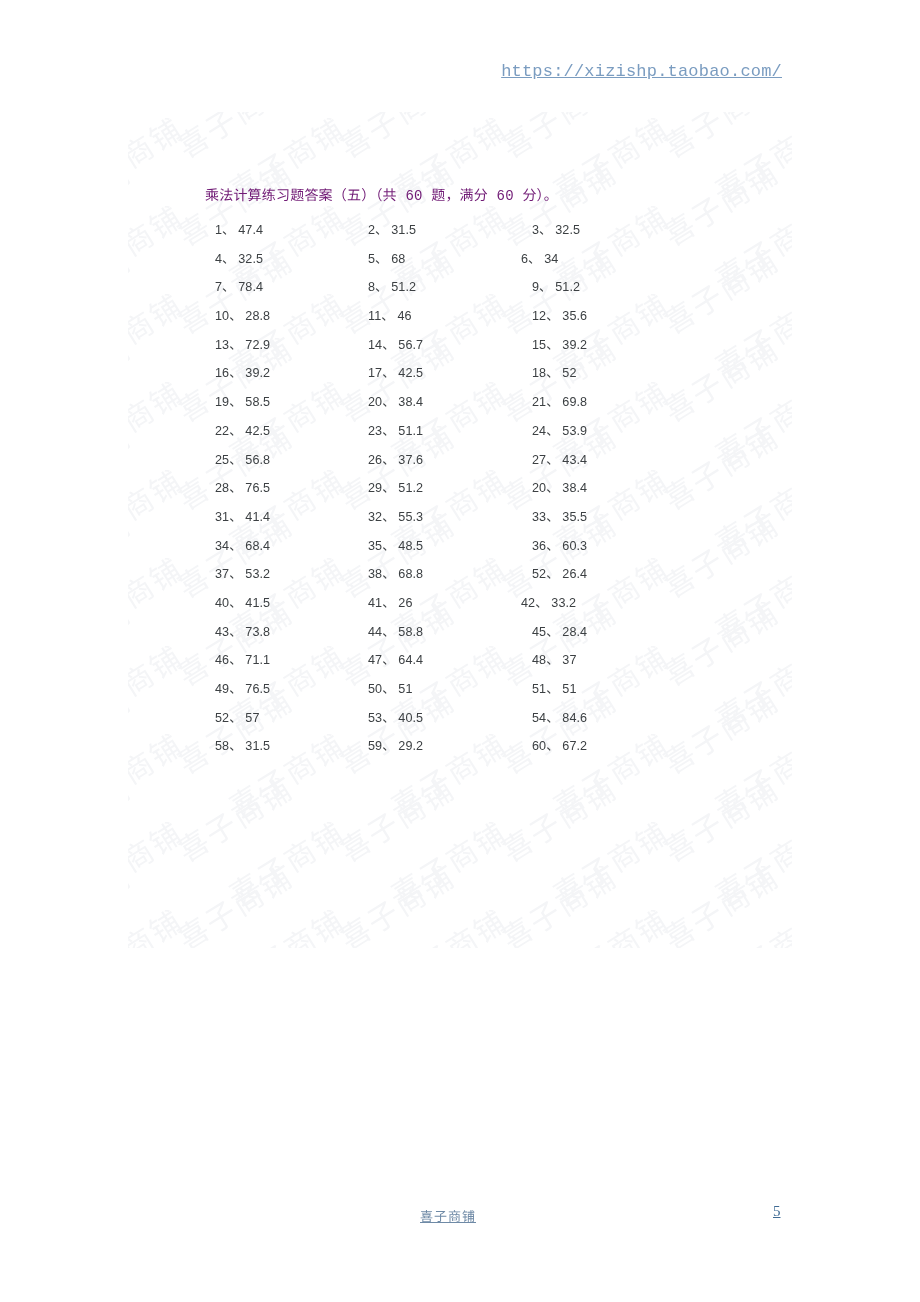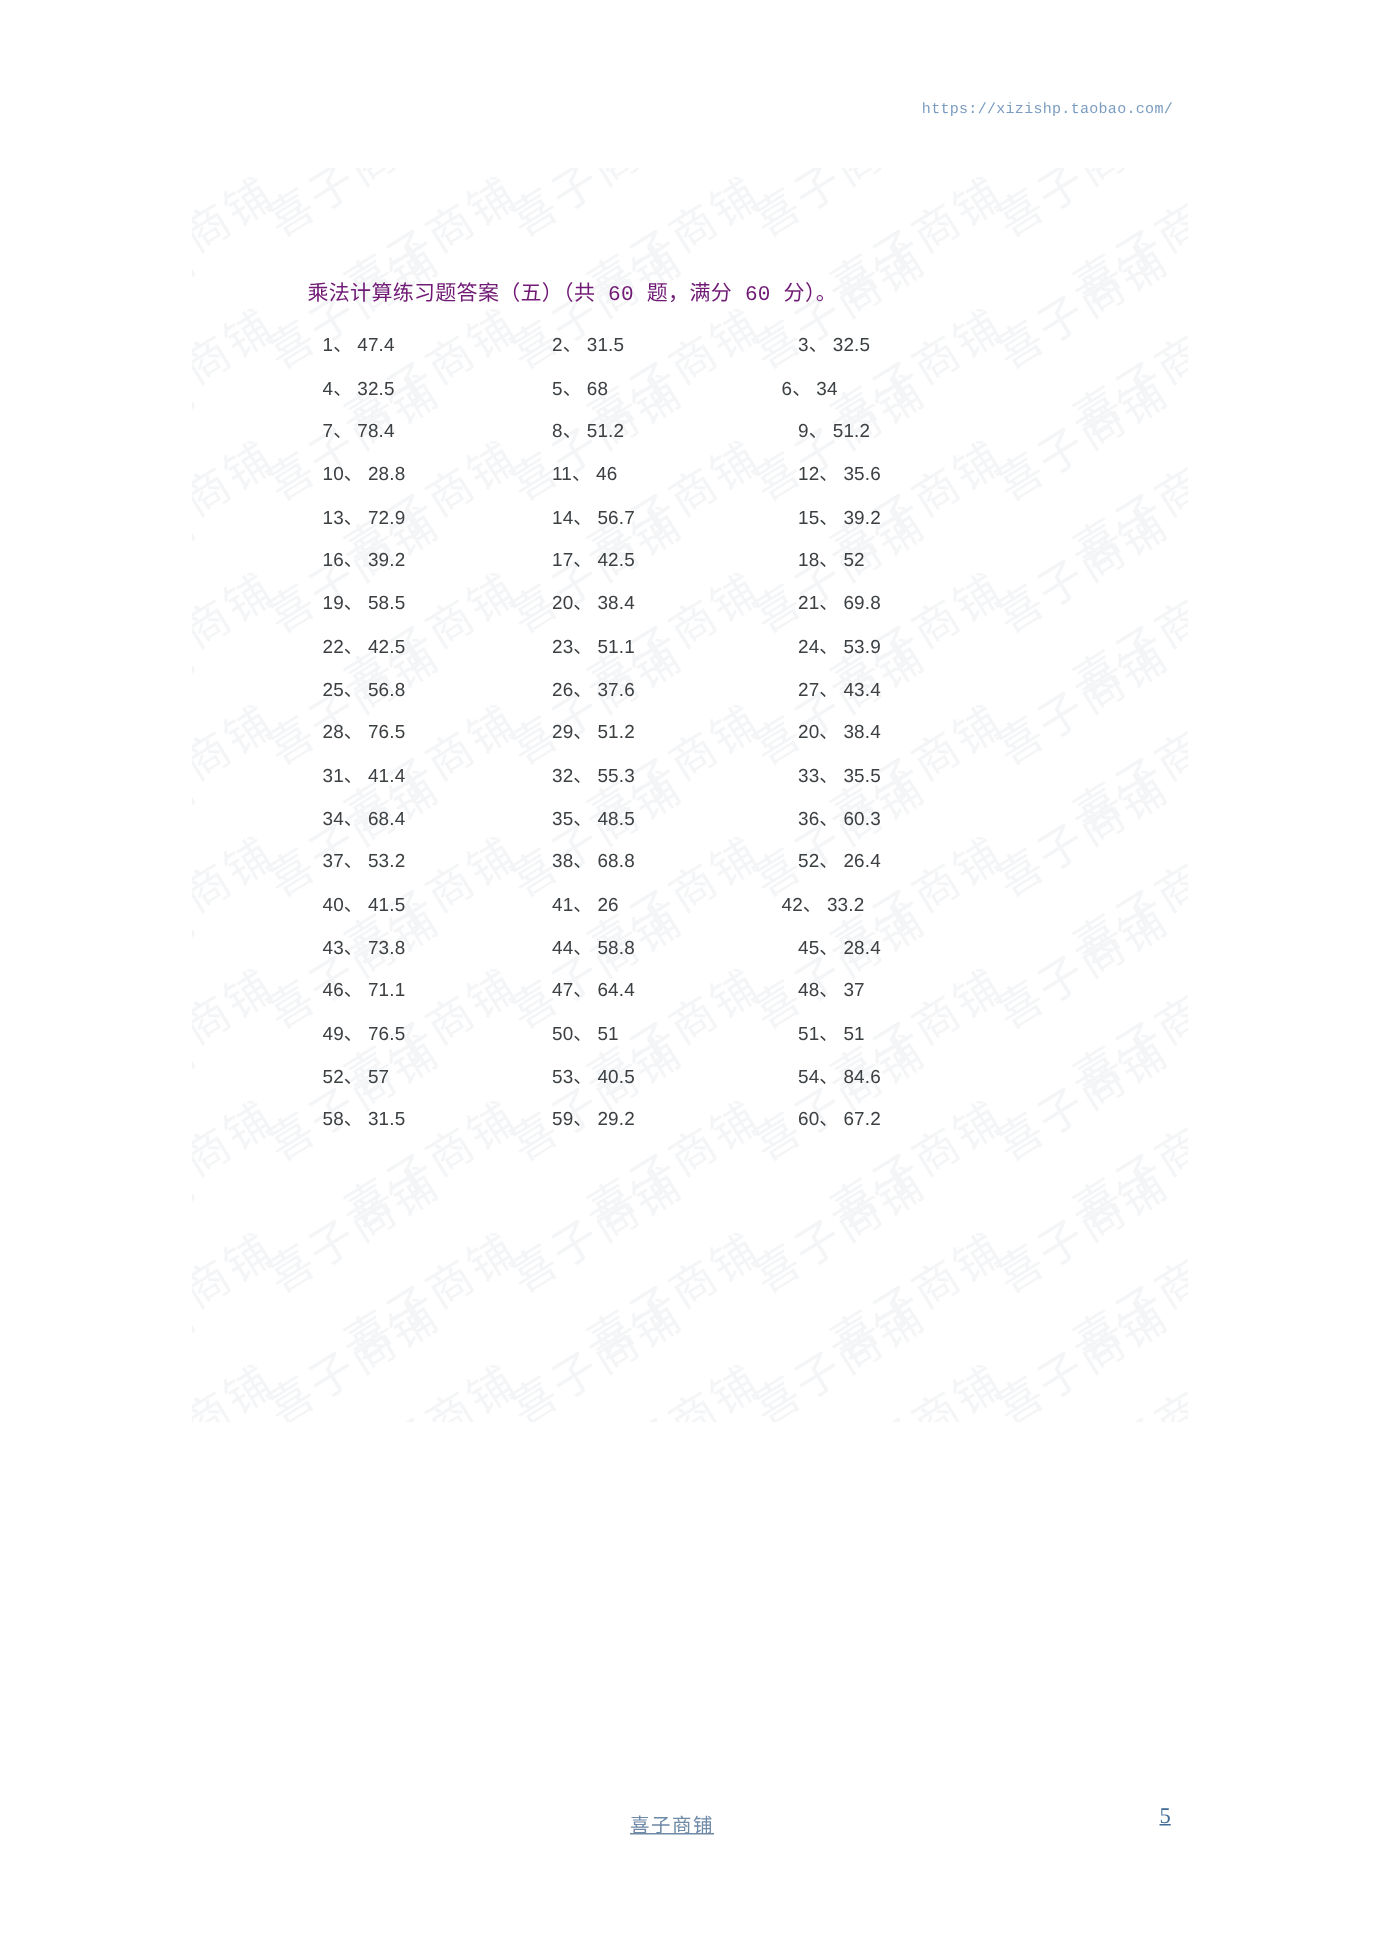--- a/index.html
+++ b/index.html
@@ -51,22 +51,23 @@
   
   #header-url {
     position: absolute;
     top: 62px;
     right: 138px;
     z-index: 3;
   }
   #header-url a,
   #header-url .urltext {
     font-family: "Liberation Mono", "DejaVu Sans Mono", monospace;
-    font-size: 10px;
+    font-size: 17px;
     color: #7a9cc0;
+    text-decoration: underline;
     letter-spacing: 0.2px;
     white-space: nowrap;
   }
 
   
   #content {
     position: absolute;
     left: 0;
     top: 0;
     width: 920px;

